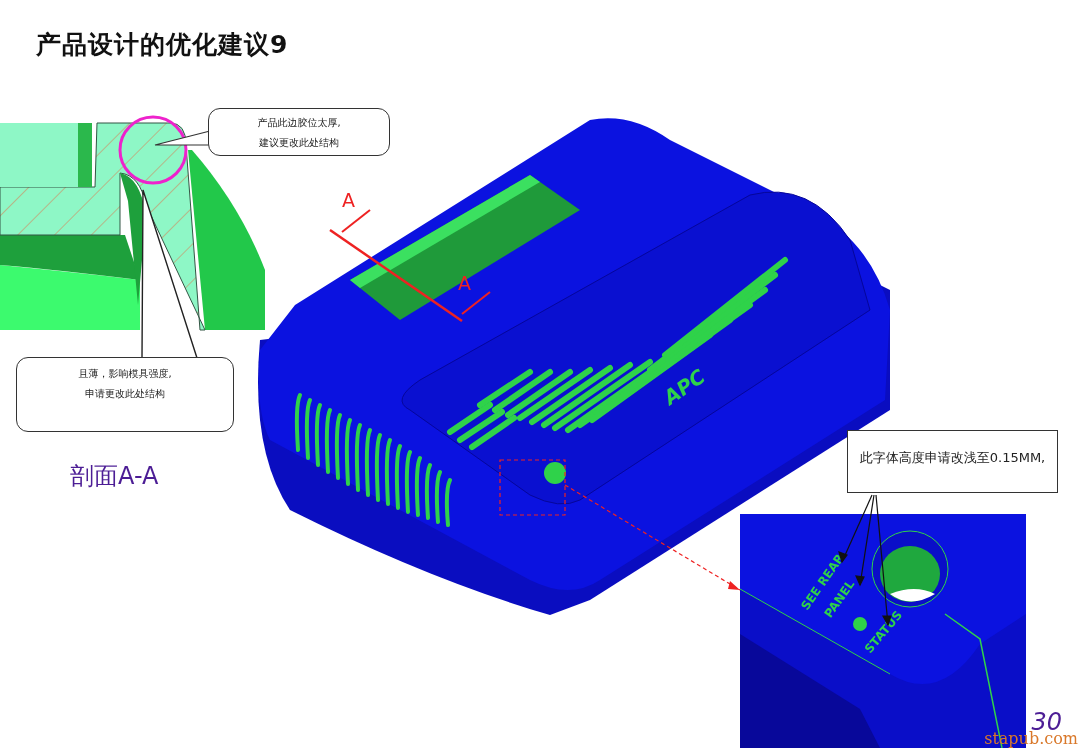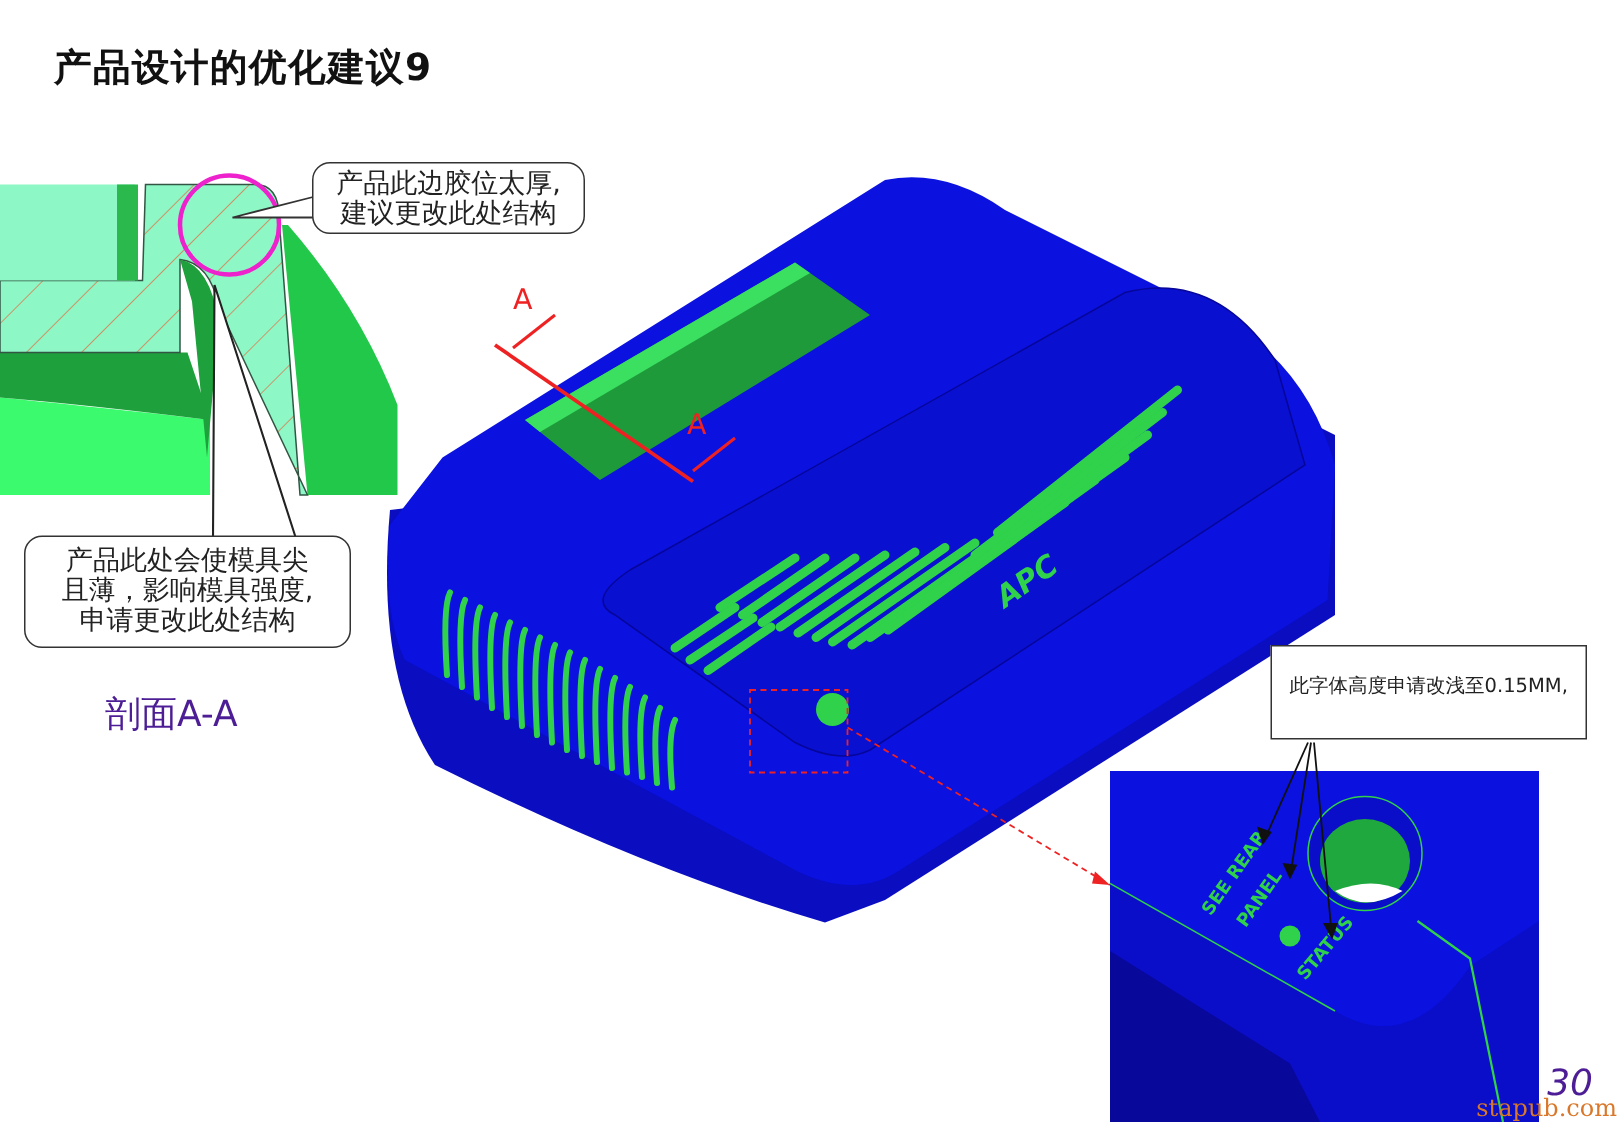--- a/index.html
+++ b/index.html
@@ -1,18 +1,18 @@
 <!DOCTYPE html>
 <html><head>
 <meta charset="utf-8">
 <style>
   html,body{margin:0;padding:0;background:#fff;}
   body{width:1080px;height:748px;position:relative;overflow:hidden;font-family:"DejaVu Sans","Liberation Sans",sans-serif;}
   .title{position:absolute;left:36px;top:28px;font-size:25px;font-weight:bold;color:#111;letter-spacing:1px;}
-  .callout{position:absolute;background:#fff;border:1.5px solid #333;border-radius:12px;font-size:18px;line-height:20px;color:#222;text-align:center;padding:4px 10px;box-sizing:border-box;}
+  .callout{position:absolute;background:#fff;border:1.5px solid #333;border-radius:12px;font-size:10px;line-height:20px;color:#222;text-align:center;padding:4px 10px;box-sizing:border-box;}
   .rectnote{position:absolute;background:#fff;border:1.2px solid #333;font-size:13px;line-height:17px;color:#222;text-align:center;padding:18px 6px;box-sizing:border-box;}
   .section-label{position:absolute;left:70px;top:460px;font-size:24px;color:#4c1d95;}
   .pagenum{position:absolute;right:16px;bottom:10px;font-size:24px;font-style:italic;color:#4c1d95;}
   .watermark{position:absolute;right:2px;bottom:0px;font-family:"DejaVu Serif",serif;font-size:16px;color:#d9782a;}
   svg{position:absolute;}
   .lbl-a{position:absolute;color:#ee2222;font-size:19px;}
 </style>
 </head>
 <body>
 
@@ -45,21 +45,20 @@
 </svg>
 <div class="callout" style="left:208px;top:108px;width:182px;height:48px;">
   <div>产品此边胶位太厚,</div>
   <div>建议更改此处结构</div>
 </div>
 
 <svg style="left:125px;top:185px;" width="80" height="175">
   <path d="M17 173 L18 5 L72 173" fill="#fff" stroke="#222" stroke-width="1.4"></path>
 </svg>
 <div class="callout" style="left:16px;top:357px;width:218px;height:75px;padding-top:6px;">
-  <div>产品此处会使模具尖</div>
   <div>且薄，影响模具强度,</div>
   <div>申请更改此处结构</div>
 </div>
 
 <div class="section-label">剖面A-A</div>
 
 <svg style="left:250px;top:110px;" width="650" height="510" viewBox="0 0 650 510">
 
   <path d="M10 230 Q0 340 40 400 Q180 470 300 505 L340 490 L640 300 L640 180 L600 160 Z" fill="#0a0dc0"></path>
 

